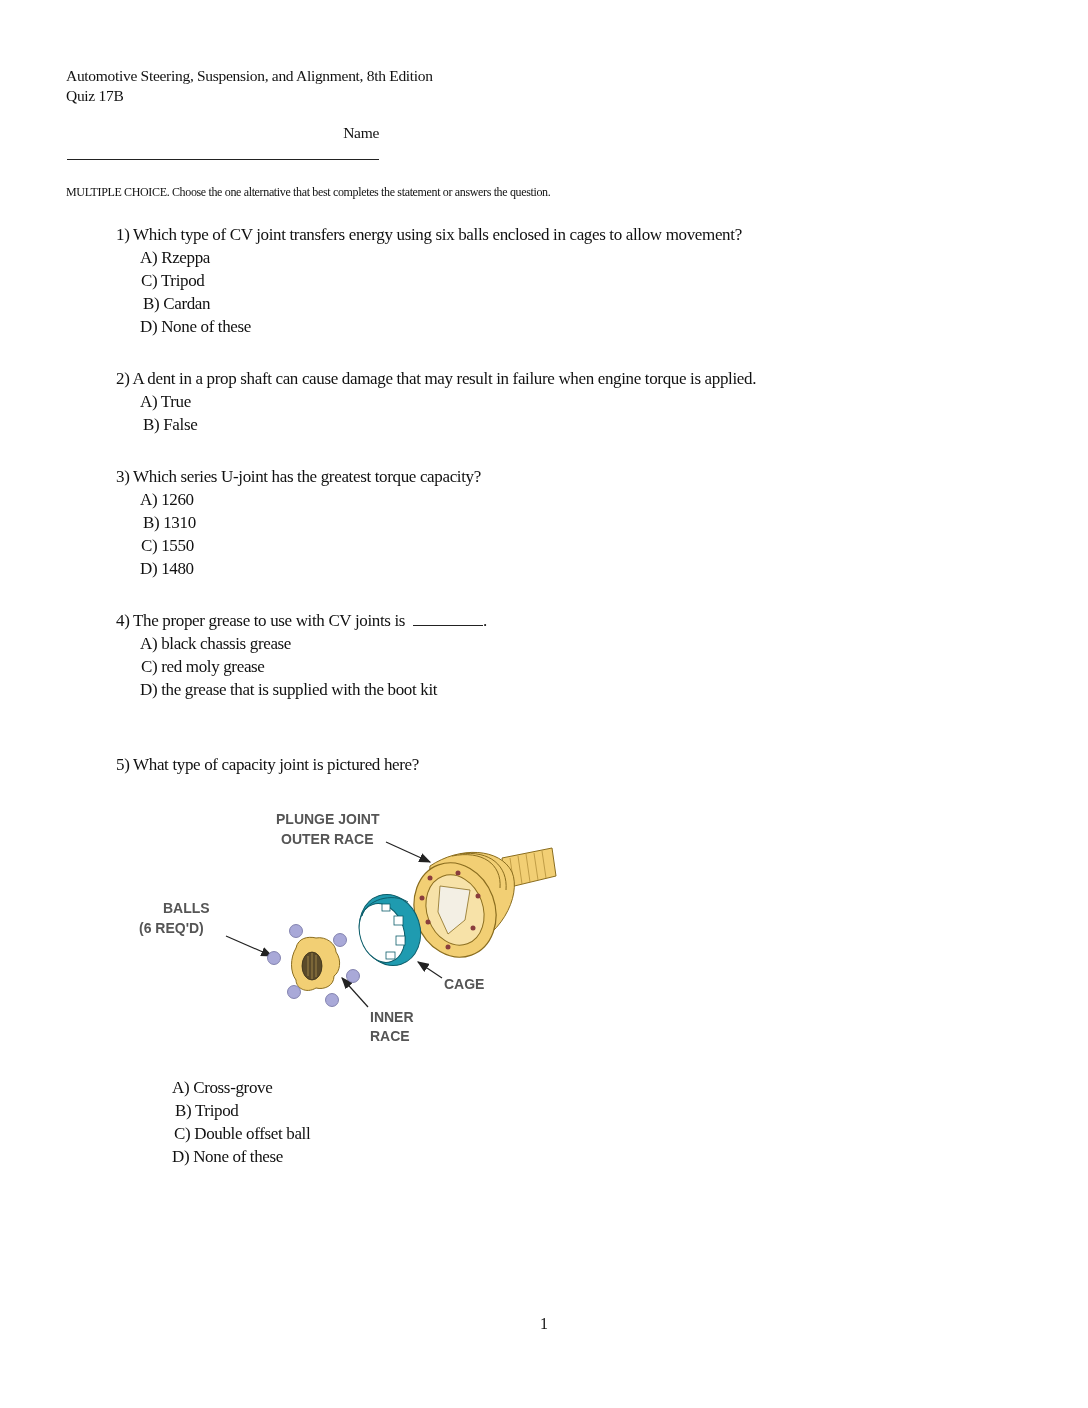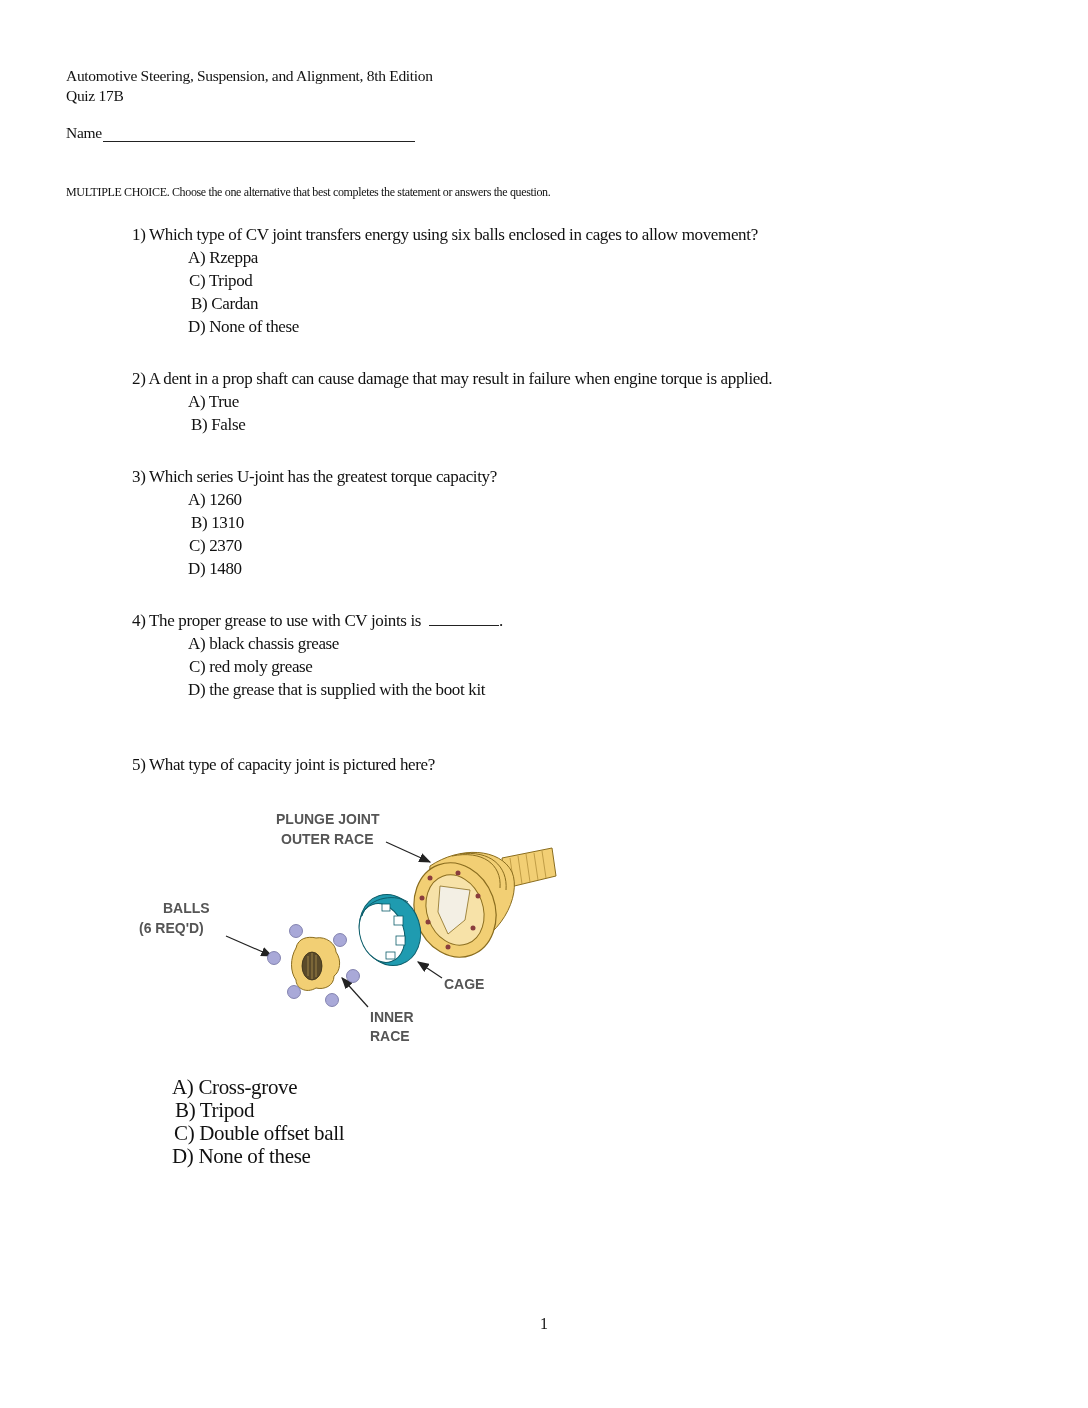--- a/index.html
+++ b/index.html
@@ -1,36 +1,36 @@
 <!DOCTYPE html>
 <html><head>
 <meta charset="utf-8">
 <style>
   html, body { margin: 0; padding: 0; background: #ffffff; }
   body { width: 1088px; height: 1408px; position: relative; overflow: hidden;
          font-family: "Liberation Serif", "DejaVu Serif", serif; color: #111; }
   .hdr { position: absolute; left: 66px; font-size: 15.5px; line-height: 20px; letter-spacing: -0.3px; text-align: right; }
   #title { top: 66px; }
   #quiz { top: 86px; }
-  #name-row { position: absolute; left: 66px; top: 124px; font-size: 15.5px; display: flex; align-items: flex-end; letter-spacing: -0.3px; }
+  #name-row { position: absolute; left: 66px; top: 124px; font-size: 15.5px; display: flex; align-items: flex-end; letter-spacing: -0.3px; flex-direction: column; }
   #name-line { display: inline-block; width: 312px; border-bottom: 1px solid #222; height: 17px; margin-left: 1px; }
   #instr { position: absolute; left: 66px; top: 185px; font-size: 12px; font-weight: normal; letter-spacing: -0.35px; white-space: nowrap; }
-  .q { position: absolute; left: 132px; font-size: 17px; line-height: 23px; letter-spacing: -0.35px; white-space: nowrap; }
+  .q { position: absolute; left: 116px; font-size: 17px; line-height: 23px; letter-spacing: -0.35px; white-space: nowrap; }
   .q .stem { display: block; }
-  .q .opts { display: block; margin-left: 56px; }
+  .q .opts { display: block; margin-left: 24px; }
   .q .opt { display: block; height: 23px; }
   .q .opt .lt { display: inline-block; }
   .opt.b .lt, .opt.c .lt { margin-left: 3px; }
   .opt.c .lt { margin-left: 1px; }
   #q1 { top: 223px; }
   #q2 { top: 367px; }
   #q3 { top: 465px; }
   #q4 { top: 609px; }
   #q5 { top: 753px; }
-  #q5opts { position: absolute; left: 172px; top: 1076px; font-size: 21px; line-height: 23px; letter-spacing: -0.35px; white-space: nowrap; }
+  #q5opts { position: absolute; left: 172px; top: 1076px; font-size: 17px; line-height: 23px; letter-spacing: -0.35px; white-space: nowrap; }
   #q5opts .opt { display:block; height:23px; }
   .blank { display: inline-block; width: 70px; border-bottom: 1px solid #222; height: 15px; vertical-align: baseline; margin-left: 4px; }
   #figure { position: absolute; left: 130px; top: 800px; width: 440px; height: 260px; }
   .lbl { font-family: "Liberation Sans", "DejaVu Sans", sans-serif; font-size: 14px; font-weight: bold; fill: #555; }
   #page-num { position: absolute; left: 540px; top: 1315px; font-size: 16px; }
 </style>
 </head>
 <body>
 
 <div id="title" class="hdr">Automotive Steering, Suspension, and Alignment, 8th Edition</div>
@@ -58,21 +58,21 @@
     <span class="opt a"><span class="lt">A)</span> <span>True</span></span>
     <span class="opt b"><span class="lt">B)</span> <span>False</span></span>
   </span>
 </div>
 
 <div id="q3" class="q">
   <span class="stem"><span>3)</span> <span>Which series U-joint has the greatest torque capacity?</span></span>
   <span class="opts">
     <span class="opt a"><span class="lt">A)</span> <span>1260</span></span>
     <span class="opt b"><span class="lt">B)</span> <span>1310</span></span>
-    <span class="opt c"><span class="lt">C)</span> <span>2370</span></span>
+    <span class="opt c"><span class="lt">C)</span> <span>1550</span></span>
     <span class="opt d"><span class="lt">D)</span> <span>1480</span></span>
   </span>
 </div>
 
 <div id="q4" class="q">
   <span class="stem"><span>4)</span> <span>The proper grease to use with CV joints is</span> <span class="blank"></span><span>.</span></span>
   <span class="opts">
     <span class="opt a"><span class="lt">A)</span> <span>black chassis grease</span></span>
     <span class="opt c"><span class="lt">C)</span> <span>red moly grease</span></span>
     <span class="opt d"><span class="lt">D)</span> <span>the grease that is supplied with the boot kit</span></span>

